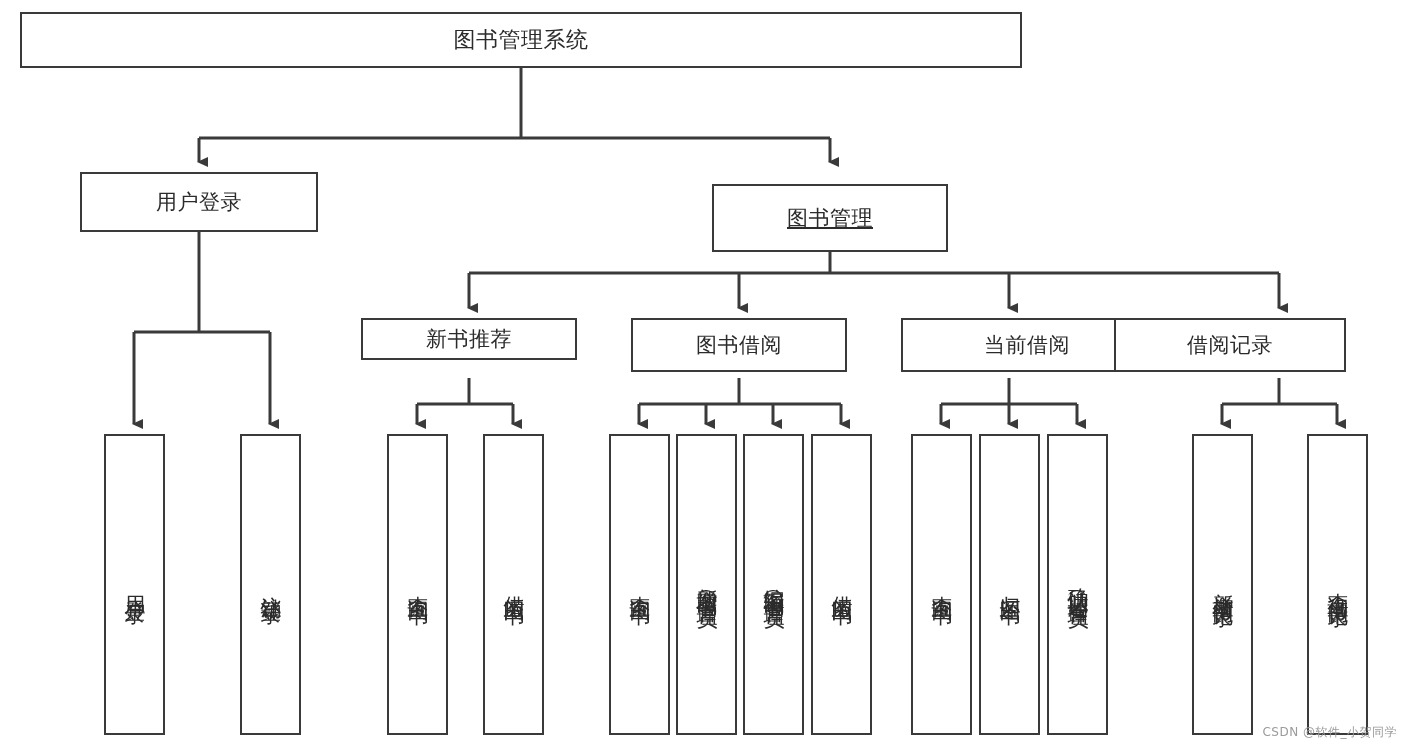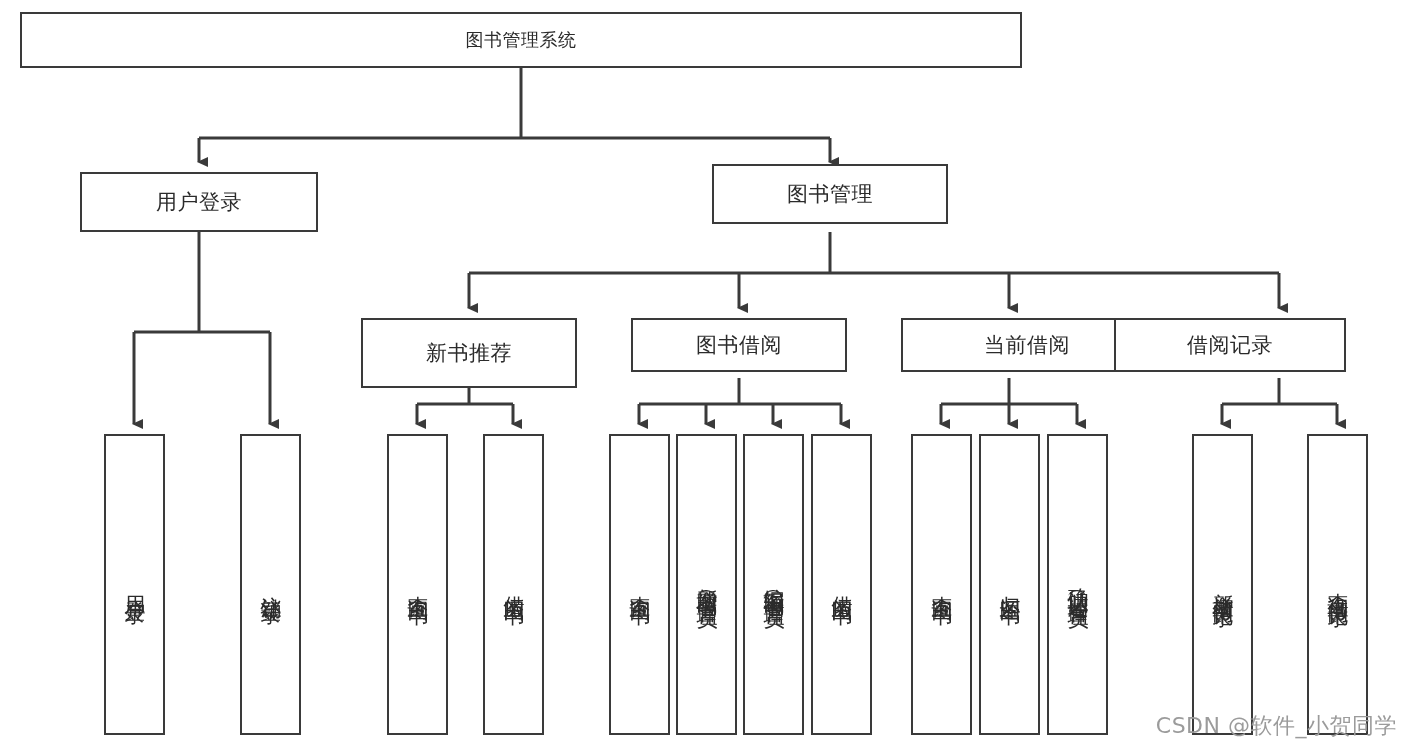--- a/index.html
+++ b/index.html
@@ -41,39 +41,39 @@
     text-align: center;
     line-height: 1.18;
     white-space: nowrap;
   }
   
   .node.horiz .label {
     font-size: 21px;
     letter-spacing: 0.5px;
   }
   .node.root .label {
-    font-size: 18px;
+    font-size: 22px;
   }
   
   .node.vert {
     padding: 10px 0;
   }
   .node.vert .label {
     writing-mode: vertical-rl;
     text-orientation: upright;
     font-size: 21px;
     line-height: 1.0;
     letter-spacing: 3px;
     white-space: nowrap;
   }
   .watermark {
     position: absolute;
     right: 8px;
     bottom: 6px;
-    font-size: 22px;
+    font-size: 12px;
     color: #9b9b9b;
     letter-spacing: 0.5px;
     white-space: nowrap;
     font-family: "DejaVu Sans", "Liberation Sans", sans-serif;
   }
 </style>
 </head>
 <body>
 
 <div id="canvas">
@@ -129,25 +129,25 @@
   </svg>
 
   <div class="node horiz root" style="left:20px; top:12px; width:1002px; height:56px;">
     <span class="label">图书管理系统</span>
   </div>
 
   <div class="node horiz" style="left:80px; top:172px; width:238px; height:60px;">
     <span class="label">用户登录</span>
   </div>
 
-  <div class="node horiz" style="left:712px; top:164px; width:236px; height:60px;">
+  <div class="node horiz" style="left:712px; top:184px; width:236px; height:68px;text-decoration:underline;">
     <span class="label">图书管理</span>
   </div>
 
-  <div class="node horiz" style="left:361px; top:318px; width:216px; height:70px;">
+  <div class="node horiz" style="left:361px; top:318px; width:216px; height:42px;">
     <span class="label">新书推荐</span>
   </div>
 
   <div class="node horiz" style="left:631px; top:318px; width:216px; height:54px;justify-content:center;">
     <span class="label">图书借阅</span>
   </div>
 
   <div class="node horiz" style="left:901px; top:318px; width:252px; height:54px;">
     <span class="label">当前借阅</span>
   </div>

